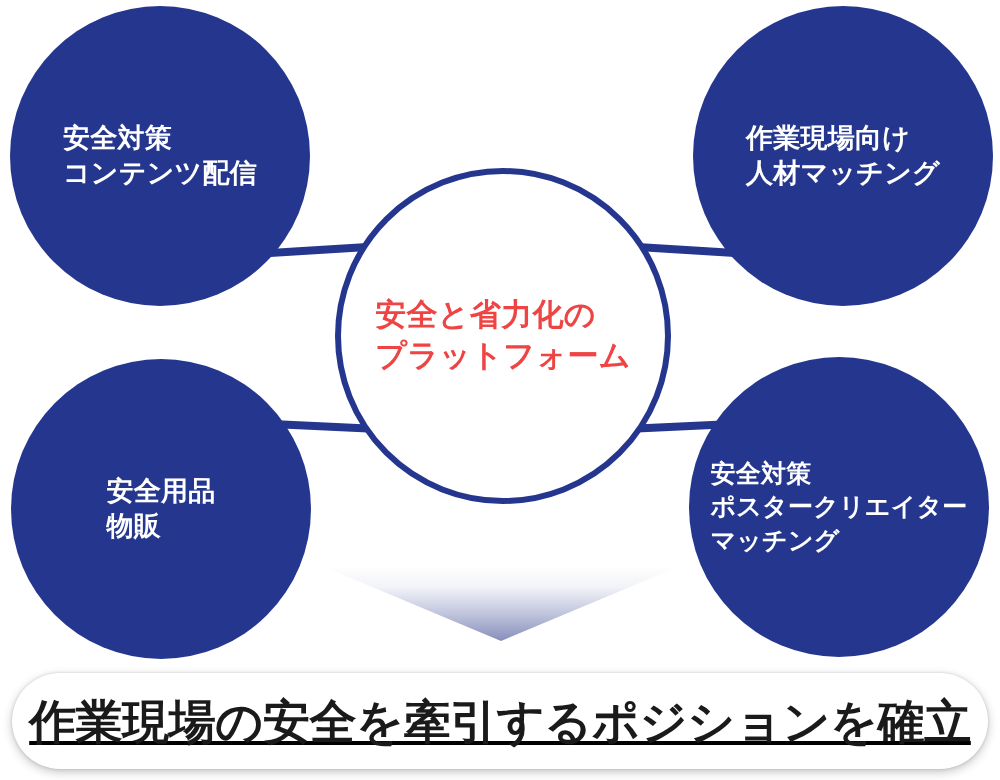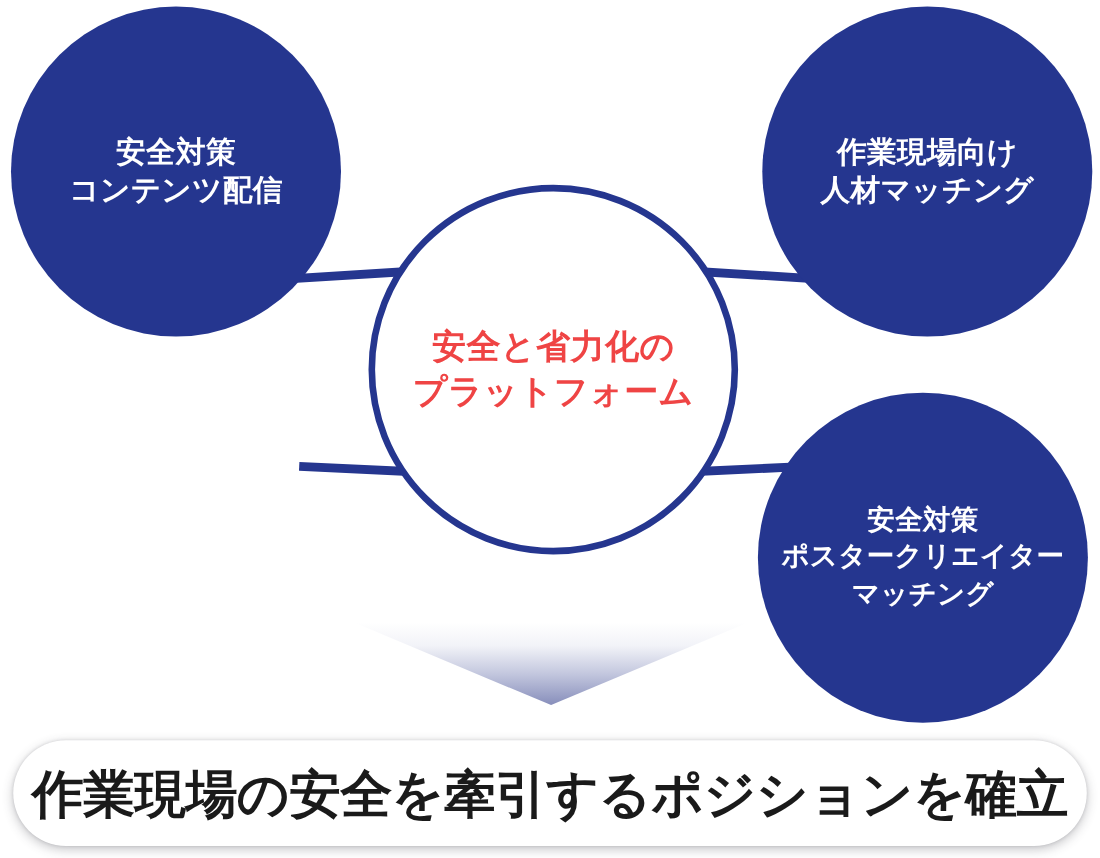--- a/index.html
+++ b/index.html
@@ -30,21 +30,21 @@
     z-index: 1;
   }
 
   
   .node {
     position: absolute;
     border-radius: 50%;
     display: flex;
     align-items: center;
     justify-content: center;
-    text-align: center;
+    text-align: left;
     box-sizing: border-box;
     z-index: 2;
   }
   .node .label {
     display: block;
     color: #ffffff;
     font-weight: 700;
     line-height: 1.30;
     letter-spacing: 0.01em;
     white-space: pre-line;
@@ -86,20 +86,21 @@
     width: 976px;
     height: 96px;
     background: #ffffff;
     border-radius: 52px;
     box-sizing: border-box;
     display: flex;
     align-items: center;
     justify-content: center;
     box-shadow: 0 3px 10px rgba(60,60,70,0.30), 0 0 3px rgba(60,60,70,0.18);
     z-index: 3;
+    text-decoration: underline;
   }
   #banner .banner-text {
     color: #1a1a1a;
     font-size: 47px;
     font-weight: 700;
     letter-spacing: -0.01em;
     white-space: nowrap;
     line-height: 1;
   }
 </style>
@@ -136,20 +137,24 @@
   <div class="node node-satellite" id="node-content">
     <span class="label">安全対策
 コンテンツ配信</span>
   </div>
 
   <div class="node node-satellite" id="node-hr">
     <span class="label">作業現場向け
 人材マッチング</span>
   </div>
 
+  <div class="node node-satellite" id="node-goods">
+    <span class="label">安全用品
+物販</span>
+  </div>
 
   <div class="node node-satellite" id="node-poster">
     <span class="label">安全対策
 ポスタークリエイター
 マッチング</span>
   </div>
 
   <div class="node" id="node-hub">
     <span class="label">安全と省力化の
 プラットフォーム</span>

